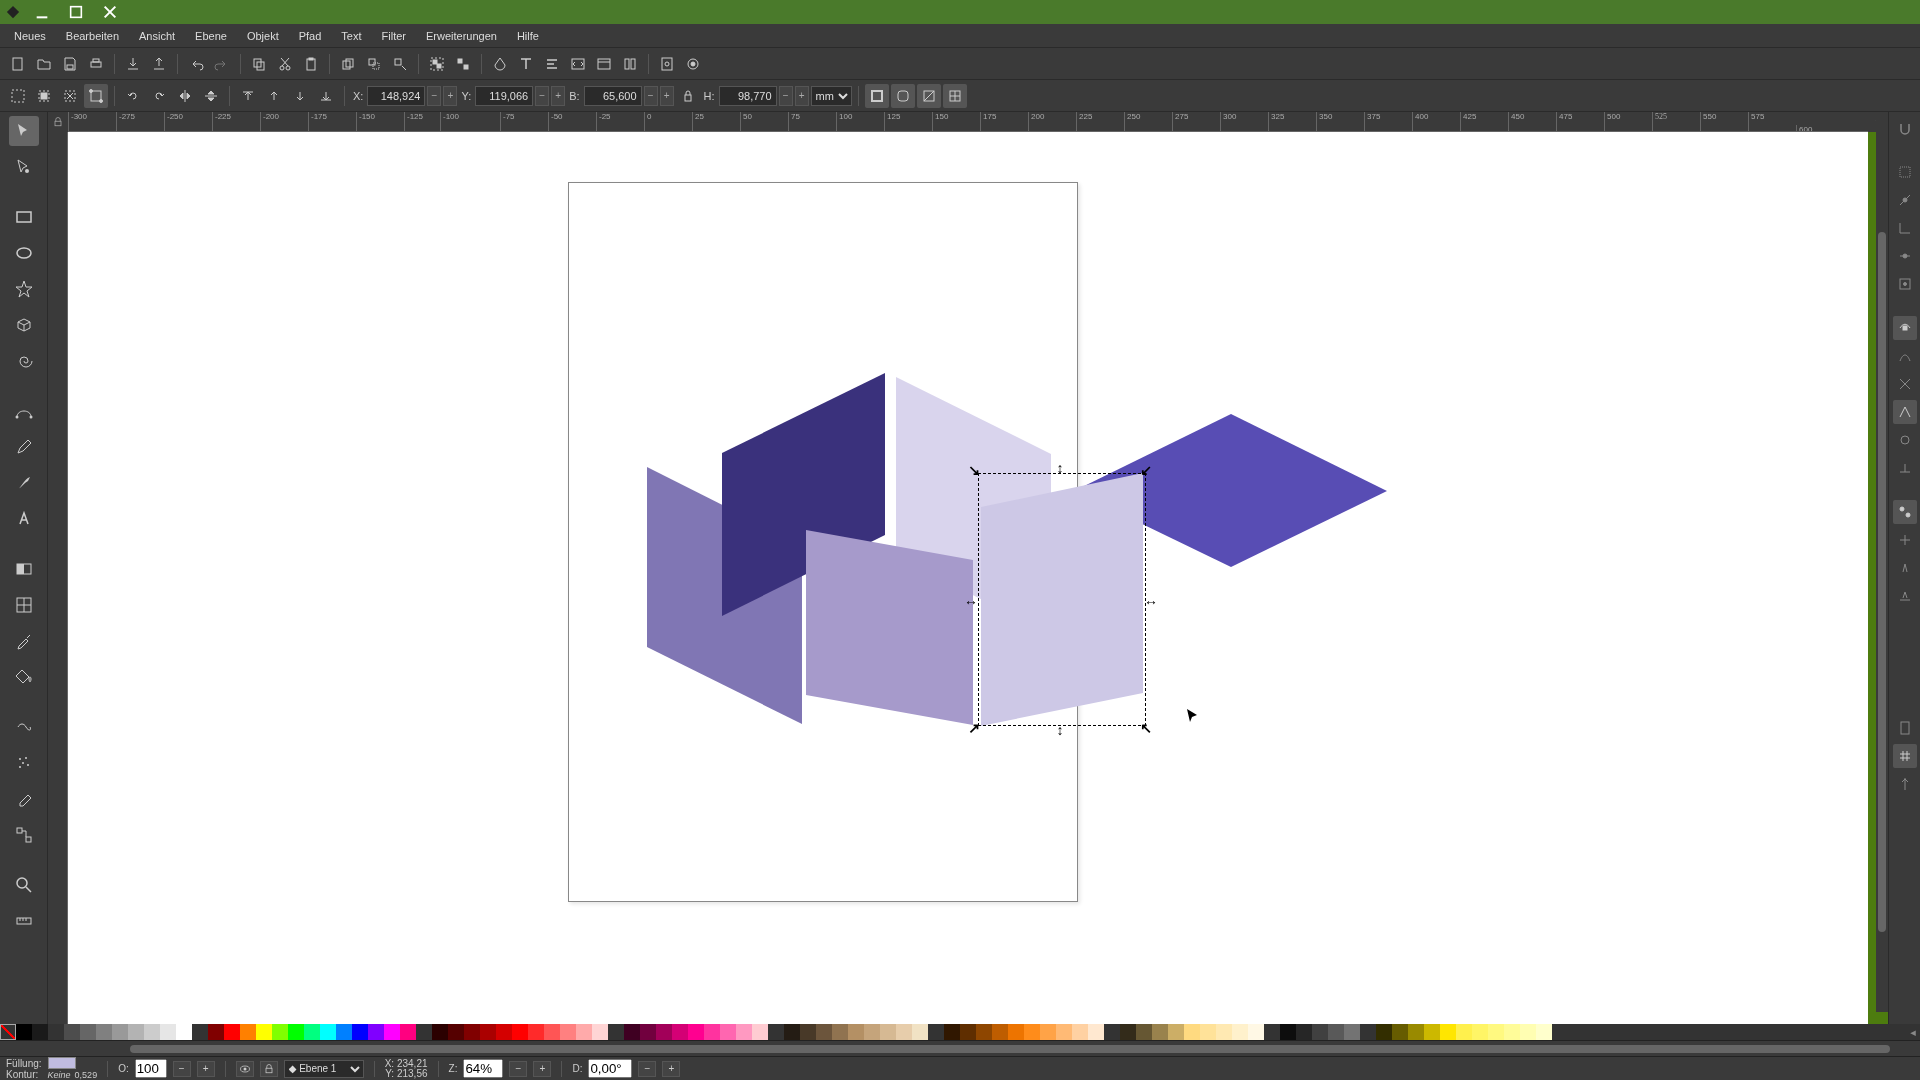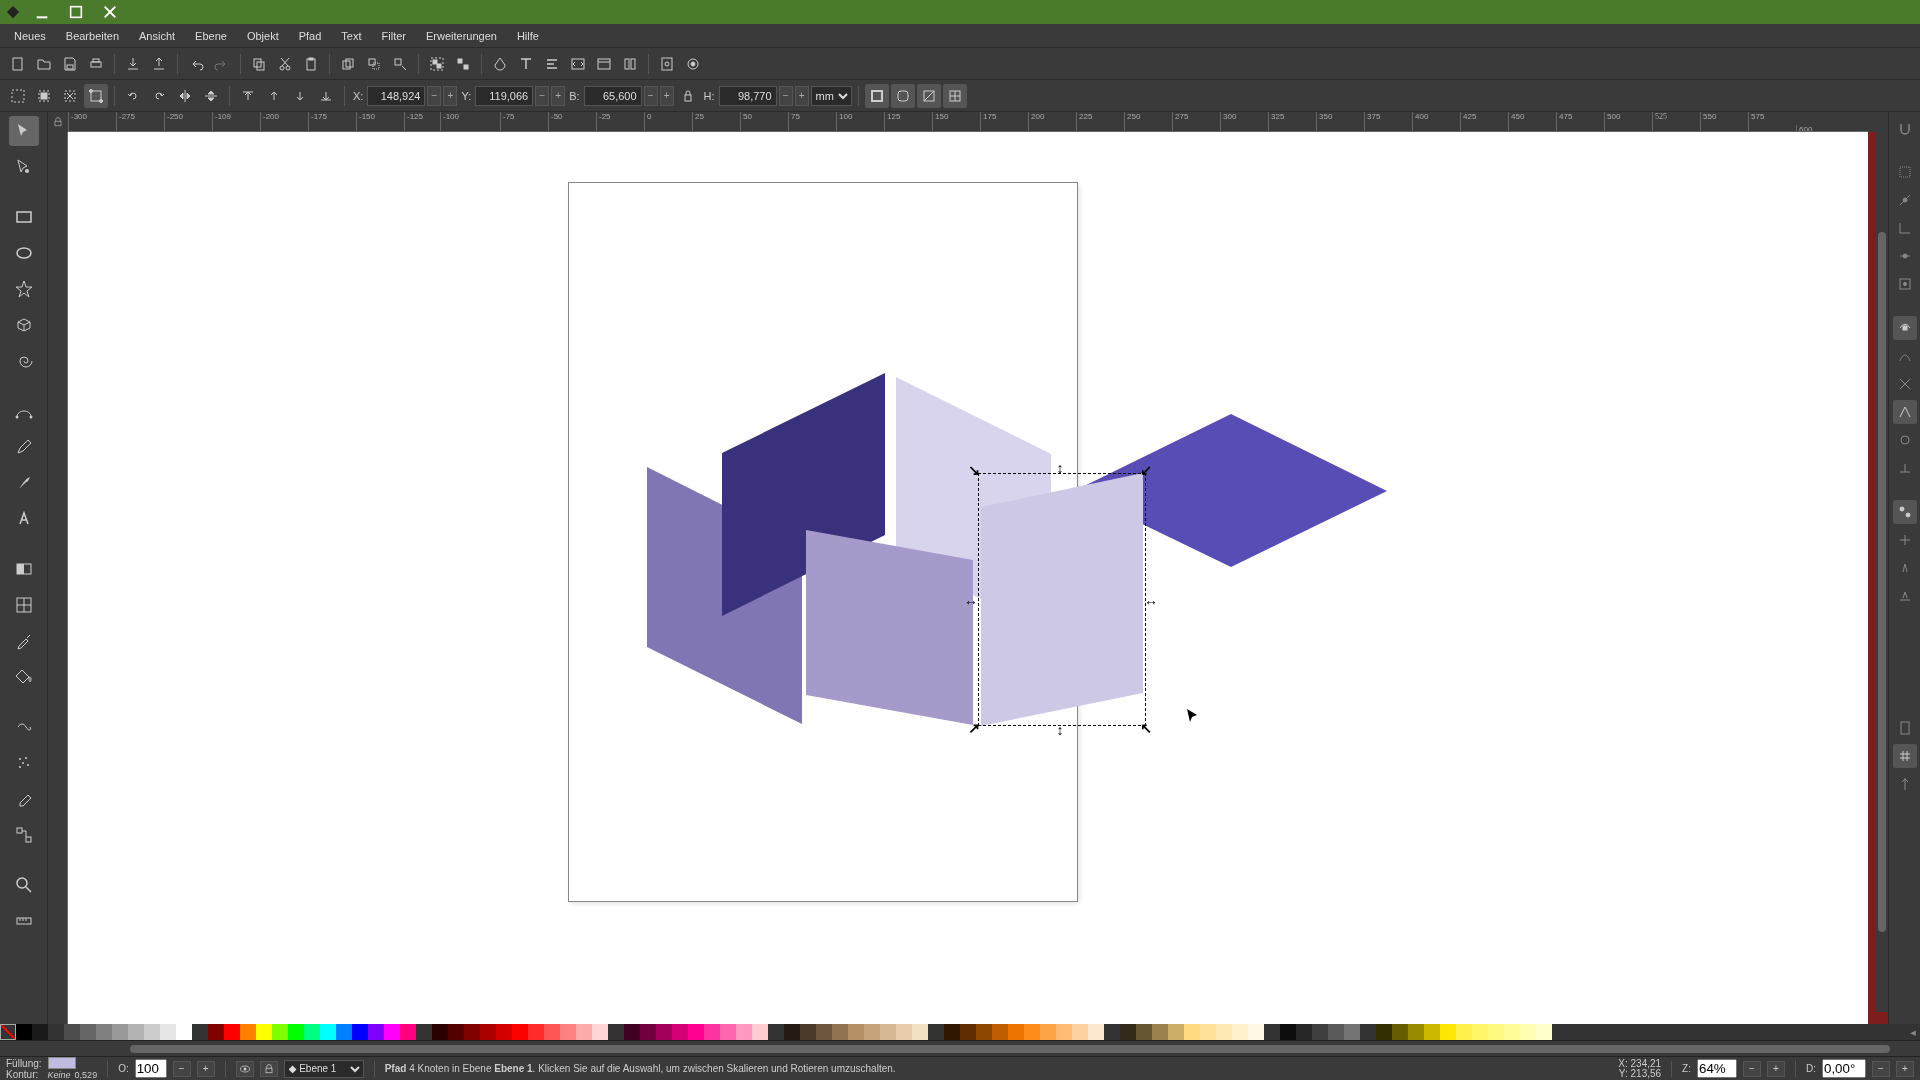--- a/index.html
+++ b/index.html
@@ -30,21 +30,21 @@
 .main { position: absolute; top: 112px; bottom: 56px; left: 0; right: 0; display: flex; }
 .left-toolbox { width: 48px; background: #3a3a3a; display: flex; flex-direction: column; align-items: center; padding-top: 4px; gap: 6px; border-right: 1px solid #2a2a2a; }
 .left-toolbox .tool { width: 30px; height: 30px; display: flex; align-items: center; justify-content: center; cursor: pointer; color: #ccc; border-radius: 3px; }
 .left-toolbox .tool.active { background: #666; }
 
 .right-toolbox { width: 32px; background: #3a3a3a; display: flex; flex-direction: column; align-items: center; padding-top: 4px; gap: 4px; border-left: 1px solid #2a2a2a; }
 .right-toolbox .tool { width: 24px; height: 24px; display: flex; align-items: center; justify-content: center; cursor: pointer; color: #888; }
 .right-toolbox .tool.active { background: #555; border-radius: 2px; color:#ccc; }
 .right-toolbox .gap { height: 100px; }
 
-.canvas-area { flex: 1; background: #7f1d1d; position: relative; overflow: hidden; }
+.canvas-area { flex: 1; background: #4d7c0f; position: relative; overflow: hidden; }
 .ruler-h { position: absolute; top: 0; left: 20px; right: 20px; height: 20px; background: #3a3a3a; border-bottom: 1px solid #666; color: #aaa; font-size: 8px; overflow:hidden; }
 .ruler-h .tick { position: absolute; top: 0; height: 20px; border-left: 1px solid #666; padding-left: 2px; line-height: 10px; }
 .ruler-v { position: absolute; top: 20px; left: 0; width: 20px; bottom: 0; background: #3a3a3a; border-right: 1px solid #666; }
 .ruler-corner { position: absolute; top: 0; left: 0; width: 20px; height: 20px; background: #3a3a3a; }
 .ruler-corner-r { position: absolute; top: 0; right: 0; width: 20px; height: 20px; background: #3a3a3a; color:#aaa; display:flex; align-items:center; justify-content:center; font-size:9px; }
 .lock-corner { position:absolute; top:0; left:0; width:20px; height:20px; display:flex; align-items:center; justify-content:center; color:#aaa; font-size:10px;}
 
 .canvas-viewport { position: absolute; top: 20px; left: 20px; right: 20px; bottom: 0; background: #fff; }
 .page { position: absolute; border: 1px solid #888; background: #fff; box-shadow: 2px 2px 4px rgba(0,0,0,0.1); }
 svg.shape { overflow: visible; }
@@ -510,21 +510,21 @@
           <svg class="ico" viewBox="0 0 16 16" style="width:12px;height:12px">
             <rect x="4" y="7" width="8" height="6" fill="none" stroke="currentColor"></rect>
             <path d="M5 7V5a3 3 0 016 0v2" fill="none" stroke="currentColor"></path>
           </svg>
         </div>
       </div>
     <div class="ruler-h" id="ruler-h">
         <div class="tick" style="left: 0px;">-300</div>
         <div class="tick" style="left: 48px;">-275</div>
         <div class="tick" style="left: 96px;">-250</div>
-        <div class="tick" style="left: 144px;">-109</div>
+        <div class="tick" style="left: 144px;">-225</div>
         <div class="tick" style="left: 192px;">-200</div>
         <div class="tick" style="left: 240px;">-175</div>
         <div class="tick" style="left: 288px;">-150</div>
         <div class="tick" style="left: 336px;">-125</div>
         <div class="tick" style="left: 372px;">-100</div>
         <div class="tick" style="left: 432px;">-75</div>
         <div class="tick" style="left: 480px;">-50</div>
         <div class="tick" style="left: 528px;">-25</div>
         <div class="tick" style="left: 576px;">0</div>
         <div class="tick" style="left: 624px;">25</div>
@@ -840,23 +840,20 @@
       </svg>
     </div>
   <div class="mini-btn">
       <svg style="width:12px;height:12px" viewBox="0 0 16 16">
         <rect x="4" y="7" width="8" height="6" fill="none" stroke="currentColor"></rect>
         <path d="M5 7V5a3 3 0 016 0v2" fill="none" stroke="currentColor"></path>
       </svg>
     </div>
   <select style="width:80px"><option>◆ Ebene 1</option></select>
   <div class="sep"></div>
-  <div class="msg">
-    <b>Pfad</b><span> 4 Knoten in Ebene </span><b>Ebene 1</b><span>. Klicken Sie auf die Auswahl, um zwischen Skalieren und Rotieren umzuschalten.</span>
-  </div>
   <div style="display:flex; flex-direction:column; line-height:10px; text-align:right">
     <div><span>X:</span> <span class="coord">234,21</span></div>
     <div><span>Y:</span> <span class="coord">213,56</span></div>
   </div>
   <div class="sep"></div>
   <span>Z:</span>
   <input class="num-input" style="width: 40px;" value="64%">
   <div class="mini-btn">−</div>
   <div class="mini-btn">+</div>
   <div class="sep"></div>

